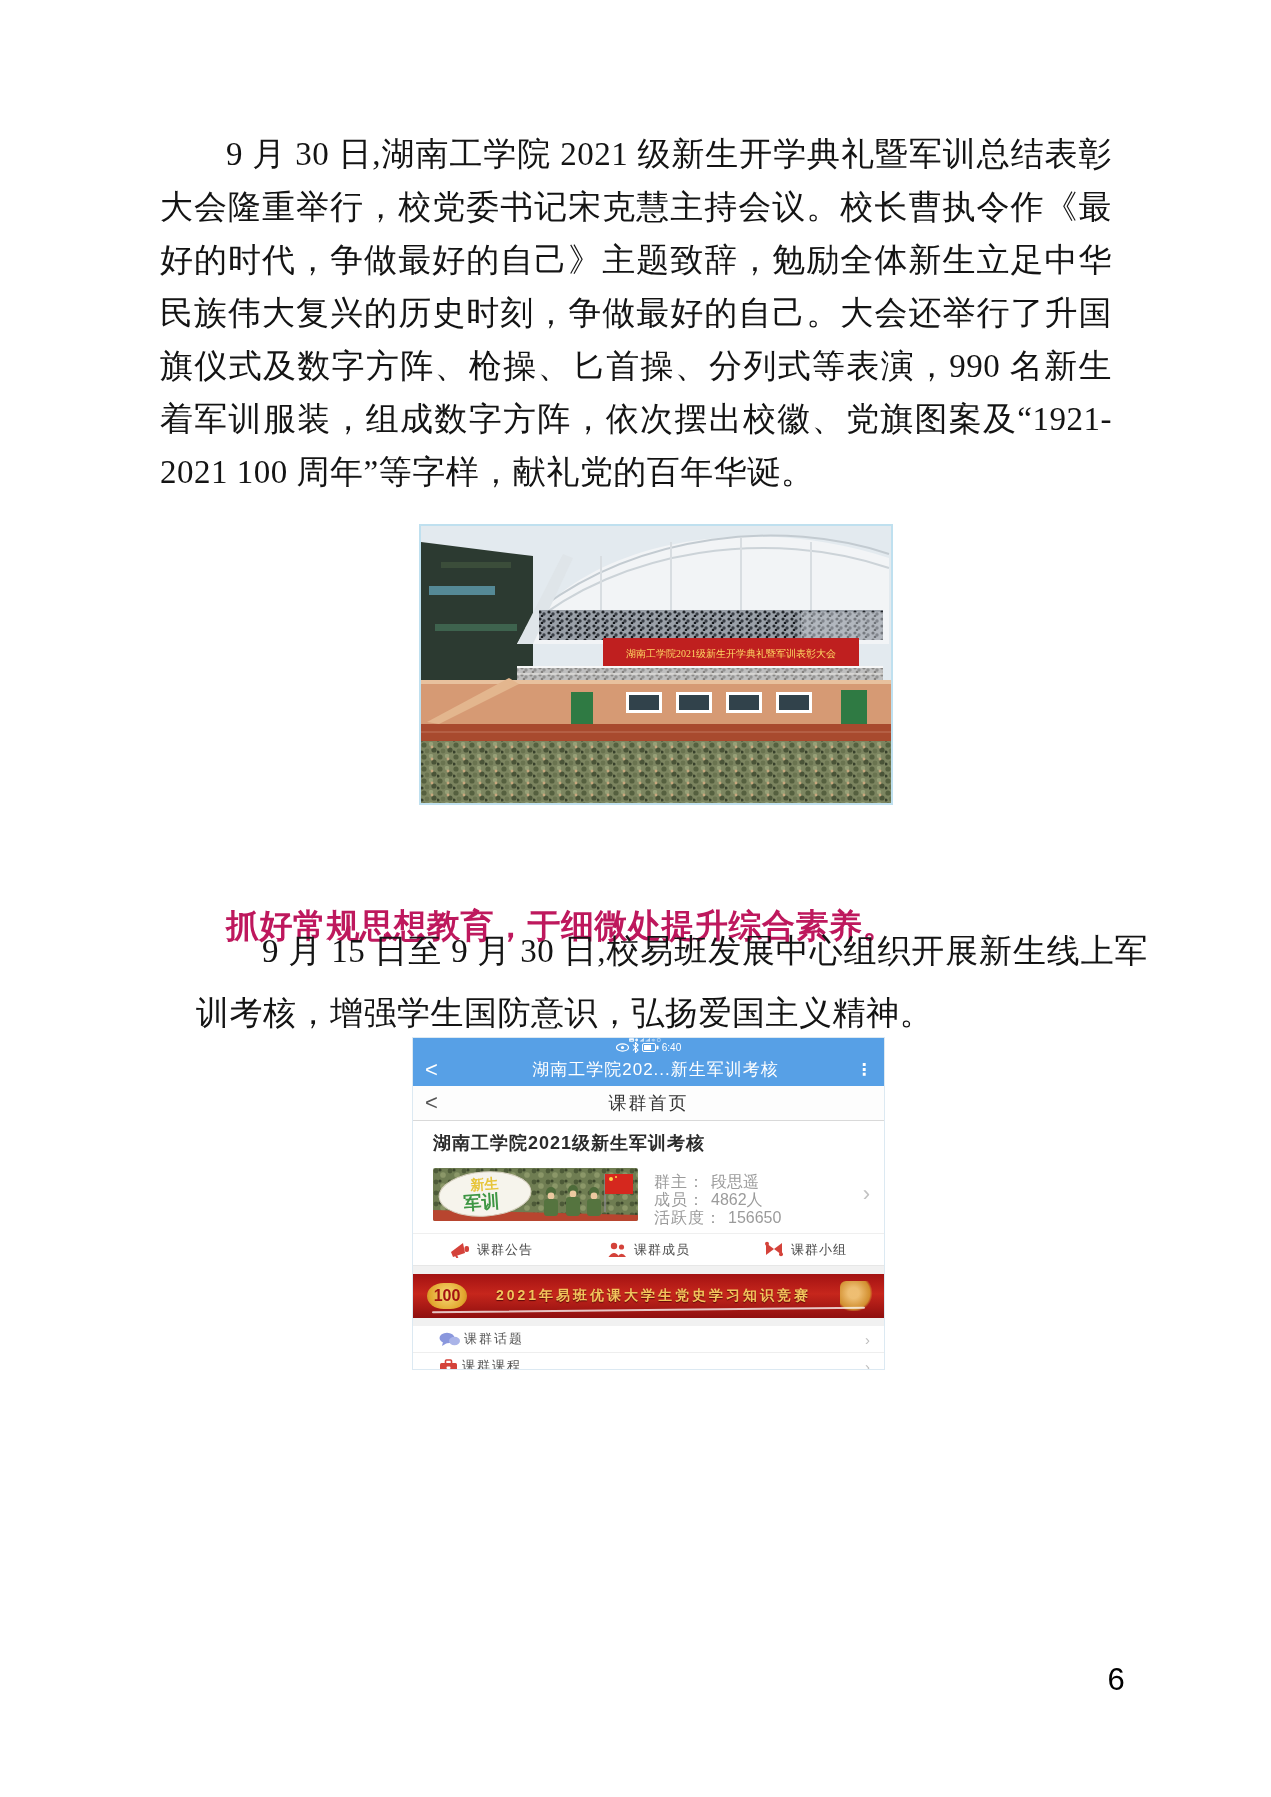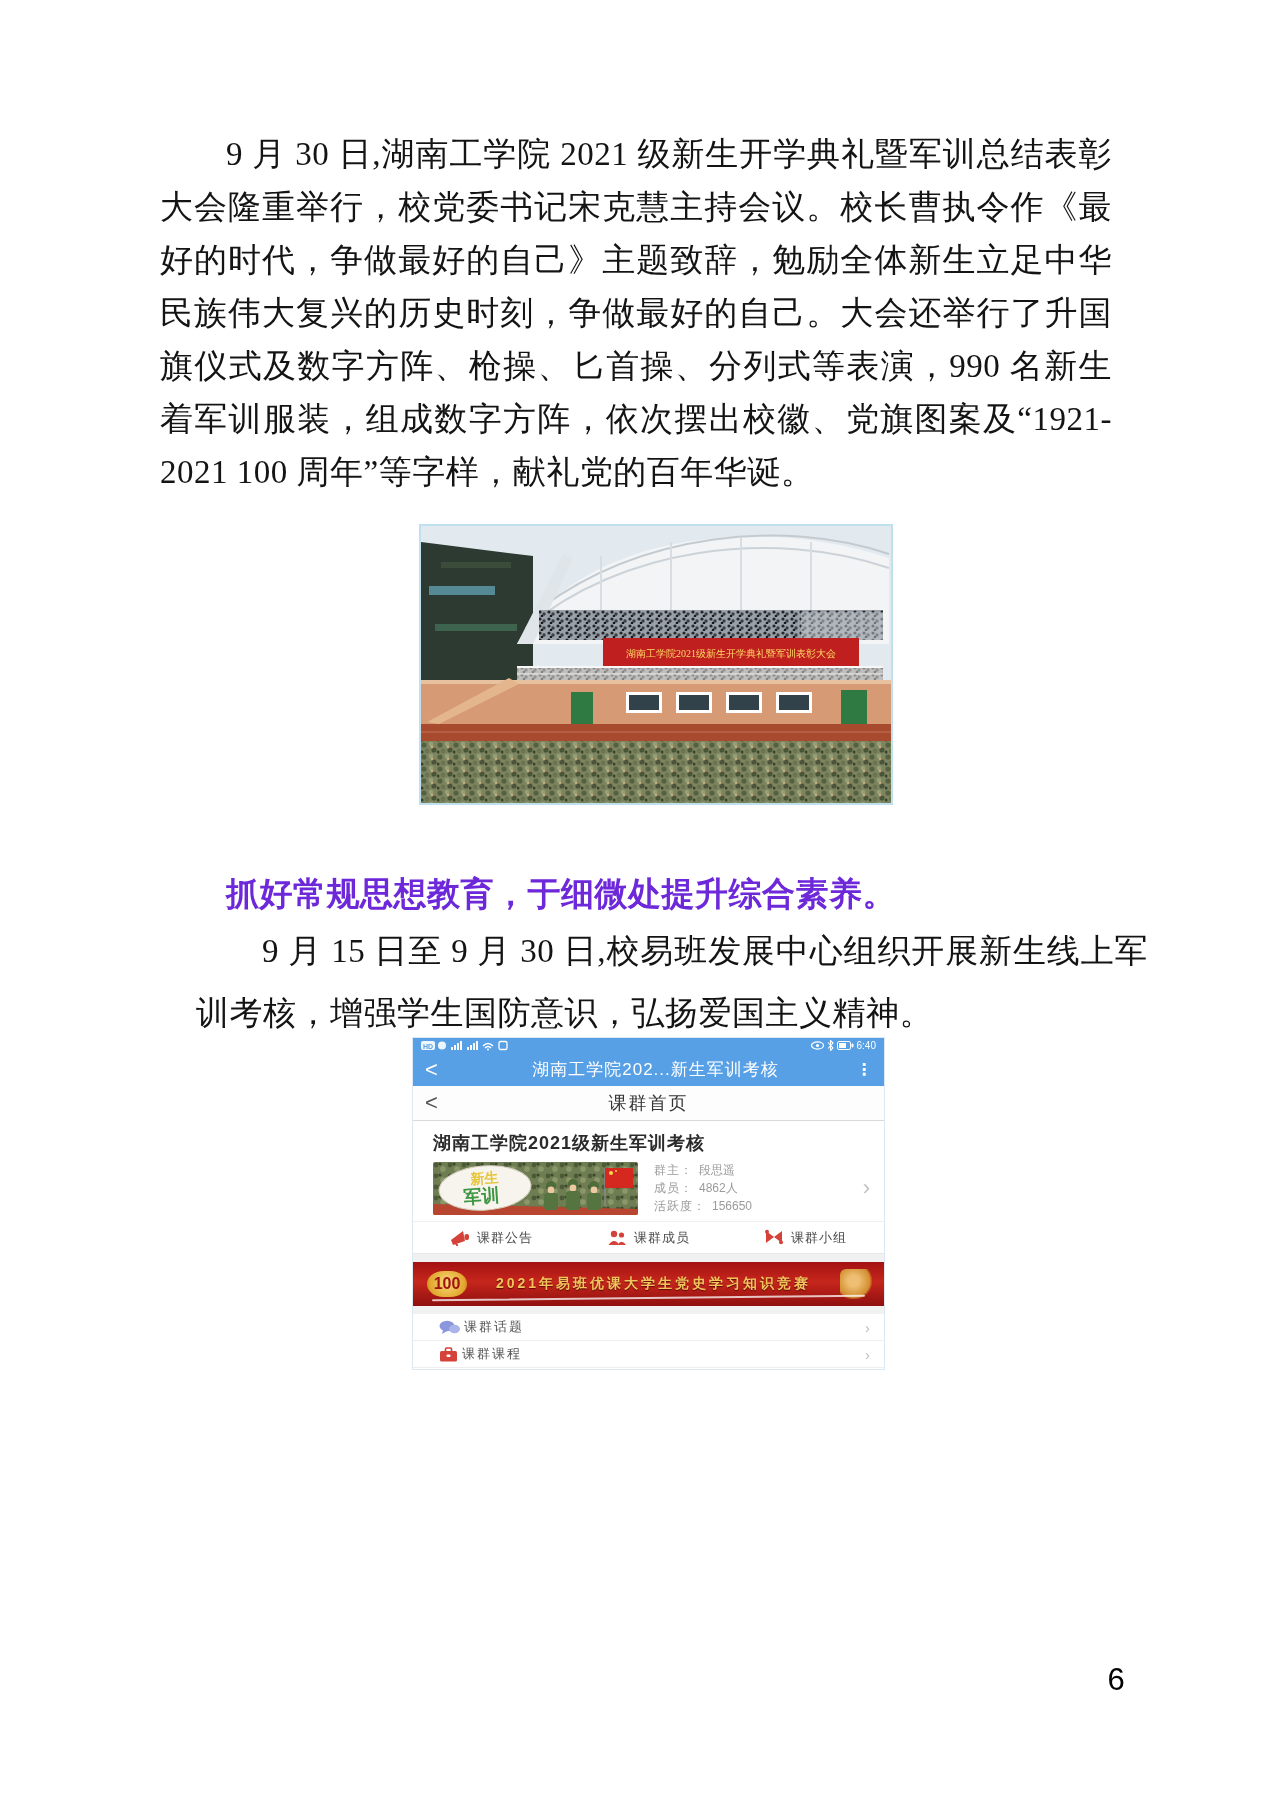--- a/index.html
+++ b/index.html
@@ -5,55 +5,55 @@
   html,body{margin:0;padding:0;background:#ffffff;}
   body{width:1271px;height:1797px;overflow:hidden;position:relative;
        font-family:"Liberation Serif","DejaVu Serif",serif;color:#111;}
   .page{position:absolute;inset:0;background:#fff;}
 
   
   .para{position:absolute;left:160px;width:952px;margin:0;
         font-size:33px;text-align:justify;text-justify:inter-ideograph;
         text-indent:2em;letter-spacing:0.5px;color:#141414;}
   .p1{top:128px;line-height:53px;}
-  .heading{top:868px;line-height:53px;font-weight:bold;color:#6d28d9;}
+  .heading{top:900px;line-height:53px;font-weight:bold;color:#be185d;}
   .p2{top:920px;line-height:62px;margin-left:36px;}
   .p3{top:1390px;line-height:63px;}
   .pageno{position:absolute;left:1086px;top:1662px;width:60px;text-align:center;
           font-size:31px;color:#000;font-family:"Liberation Sans","DejaVu Sans",sans-serif;}
 
   
   .stadium{position:absolute;left:412px;top:517px;width:470px;height:277px;
            border:2px solid #bfe0ef;box-sizing:content-box;background:#dfe7ed;}
   .stadium svg{display:block;width:470px;height:277px;}
 
   
   .phone{position:absolute;left:412px;top:1037px;width:473px;height:333px;
          background:#fff;border:1px solid #dce9f2;box-sizing:border-box;
          font-family:"Liberation Sans","DejaVu Sans",sans-serif;overflow:hidden;}
   .statusbar{height:15px;background:#57a0e6;display:flex;align-items:center;
-             justify-content:space-between;padding:0 8px;}
+             justify-content:space-between;padding:0 8px;flex-direction:column;}
   .sb-right{display:flex;align-items:center;gap:3px;}
   .sb-time{color:#fff;font-size:10px;line-height:1;}
   .appnav{height:33px;background:#57a0e6;display:flex;align-items:center;
           padding:0 12px;color:#fff;}
   .appnav .back{font-size:22px;line-height:1;width:30px;color:#fff;}
   .appnav-title{flex:1;text-align:center;font-size:17px;letter-spacing:1px;
                 white-space:nowrap;overflow:hidden;}
   .menu-dots{width:16px;text-align:right;font-size:16px;font-weight:bold;}
   .subnav{height:34px;background:#fdfdfd;border-bottom:1px solid #d9d9d9;
           display:flex;align-items:center;padding:0 12px;color:#3c3c3c;}
   .subnav .back{font-size:22px;color:#555;width:30px;}
   .subnav-title{flex:1;text-align:center;font-size:18px;color:#333;
                 letter-spacing:2px;margin-right:30px;}
   .group-title{margin:10px 0 4px 20px;font-size:18px;font-weight:bold;
                color:#2b2b2b;letter-spacing:1px;}
   .group-row{display:flex;align-items:center;padding:2px 10px 6px 20px;}
   .thumb{width:205px;height:53px;flex:none;overflow:hidden;border-radius:2px;}
-  .ginfo{margin-left:16px;flex:1;color:#9b9b9b;font-size:12px;line-height:18px;}
+  .ginfo{margin-left:16px;flex:1;color:#9b9b9b;font-size:16px;line-height:18px;margin-top:12px;}
   .ginfo .lbl{margin-right:6px;letter-spacing:1px;}
   .chev-big{color:#c2c2c2;font-size:22px;margin-right:4px;}
   .actions{display:flex;border-top:1px solid #efefef;border-bottom:1px solid #e7e7e7;
            padding:7px 0 6px 0;}
   .action{flex:1;display:flex;justify-content:center;gap:7px;
           font-size:13px;color:#4a4a4a;letter-spacing:1px;}
   .gap{height:8px;background:#f1f1f1;}
   .banner{height:44px;background:linear-gradient(180deg,#a31212 0%,#c6261c 45%,#8f0f0f 100%);
           display:flex;align-items:center;position:relative;overflow:hidden;}
   .banner:after{content:"";position:absolute;left:4%;right:4%;bottom:7px;height:2px;

